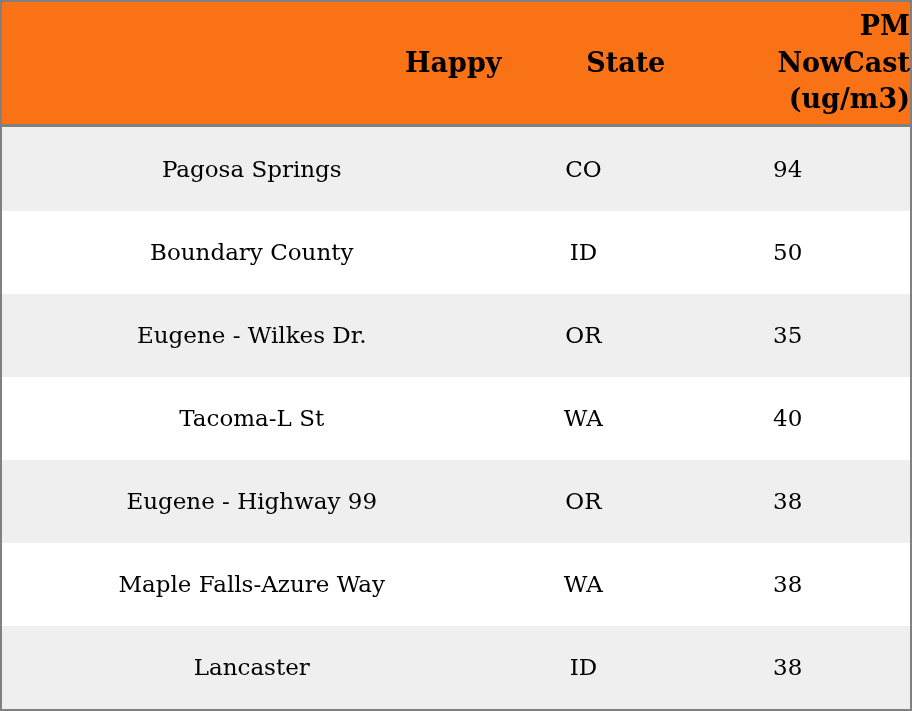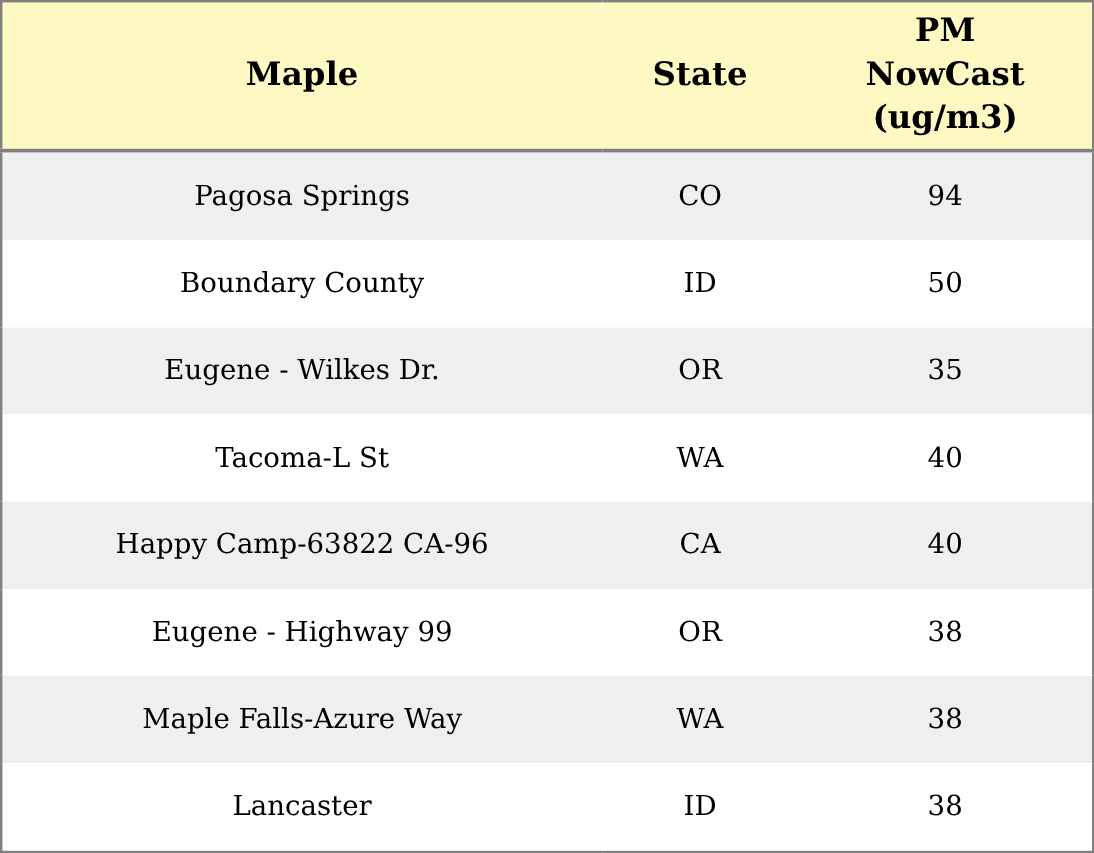--- a/index.html
+++ b/index.html
@@ -21,27 +21,27 @@
     border-collapse: collapse;
     table-layout: fixed;
     border: 2px solid #808080;
     background: #ffffff;
   }
   col.col-site  { width: 55%; }
   col.col-state { width: 18%; }
   col.col-pm    { width: 27%; }
 
   thead th {
-    background: #fef9c3;
+    background: #f97316;
     border-bottom: 3px solid #808080;
     height: 122px;
     font-size: 27px;
     font-weight: bold;
     line-height: 1.35;
-    text-align: center;
+    text-align: right;
     vertical-align: middle;
     padding: 0;
   }
   thead th .hdr-wrap {
     display: inline-block;
   }
   thead th.th-pm .hdr-wrap {
     max-width: 165px; 
   }
 
@@ -62,21 +62,21 @@
 <div class="screen">
   <table class="pm-table">
     <colgroup>
       <col class="col-site">
       <col class="col-state">
       <col class="col-pm">
     </colgroup>
     <thead>
       <tr>
         <th class="th-site">
-          <span class="hdr-wrap">Maple</span>
+          <span class="hdr-wrap">Happy</span>
         </th>
         <th class="th-state">
           <span class="hdr-wrap">State</span>
         </th>
         <th class="th-pm">
           <span class="hdr-wrap">PM NowCast (ug/m3)</span>
         </th>
       </tr>
     </thead>
     <tbody id="table-body">
@@ -97,25 +97,20 @@
     <td>OR</td>
     <td>35</td>
   </tr>
 
   <tr>
     <td>Tacoma-L St</td>
     <td>WA</td>
     <td>40</td>
   </tr>
 
-  <tr>
-    <td>Happy Camp-63822 CA-96</td>
-    <td>CA</td>
-    <td>40</td>
-  </tr>
 
 
   <tr>
     <td>Eugene - Highway 99</td>
     <td>OR</td>
     <td>38</td>
   </tr>
 
   <tr>
     <td>Maple Falls-Azure Way</td>

